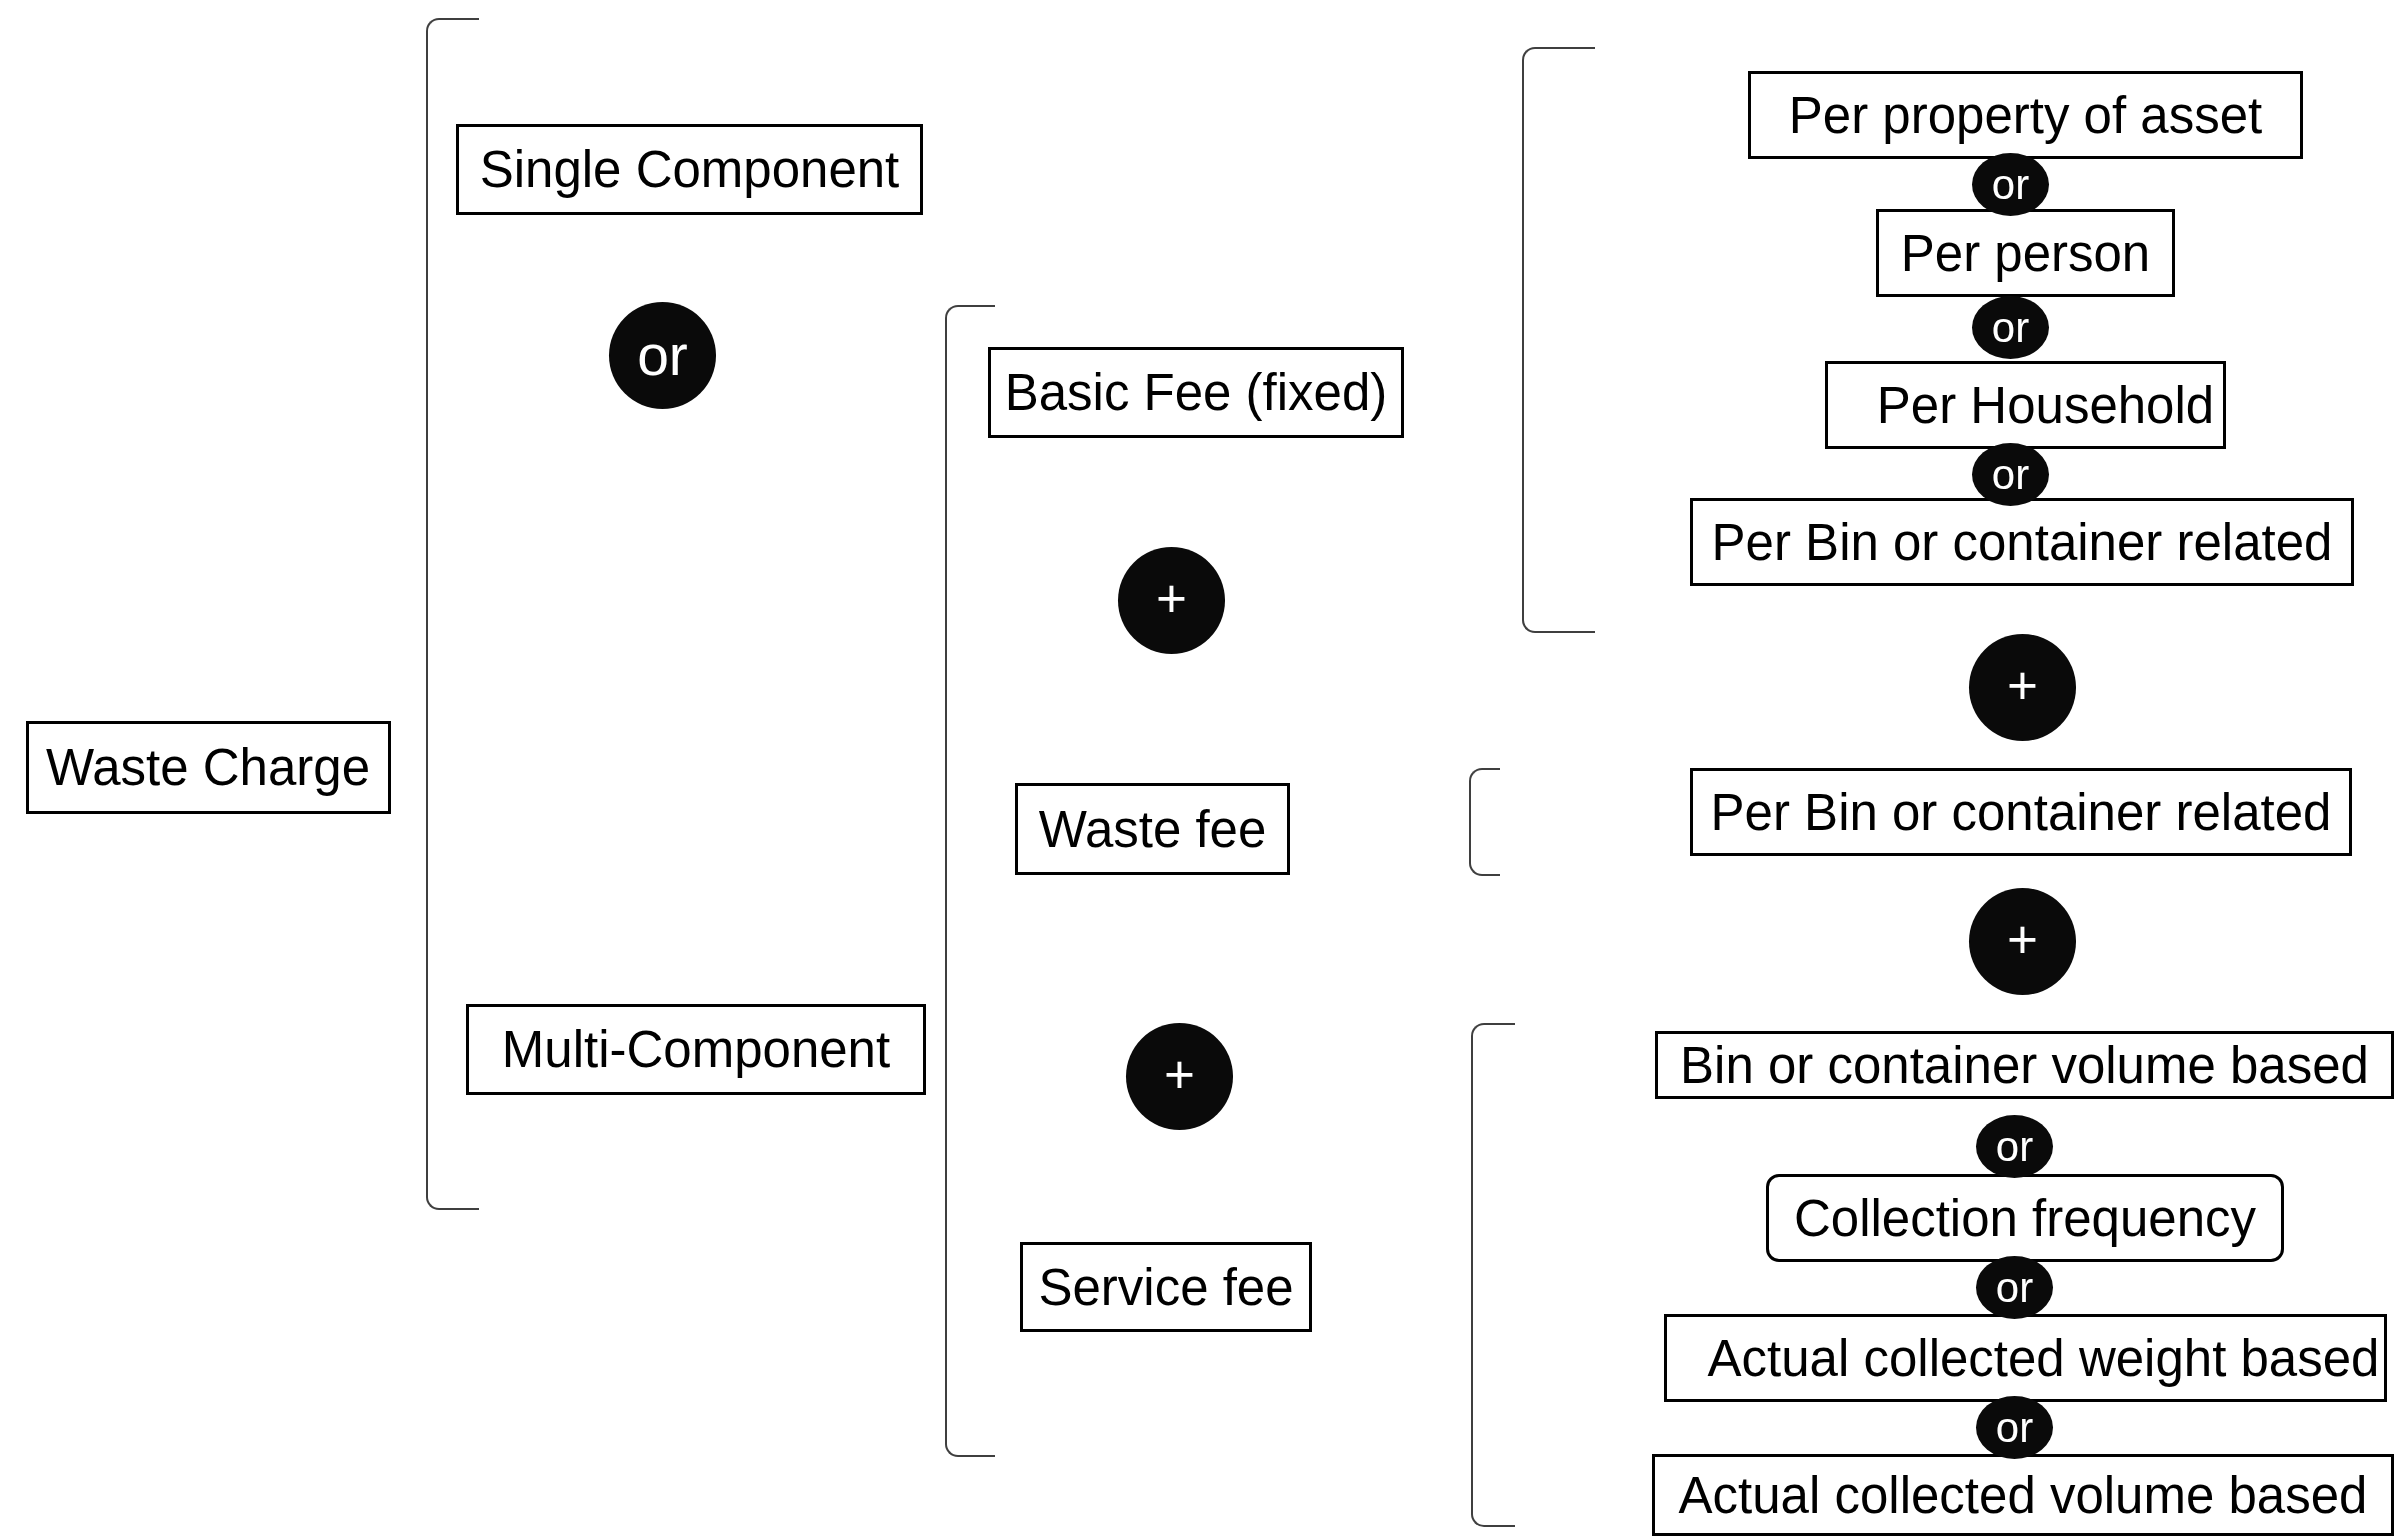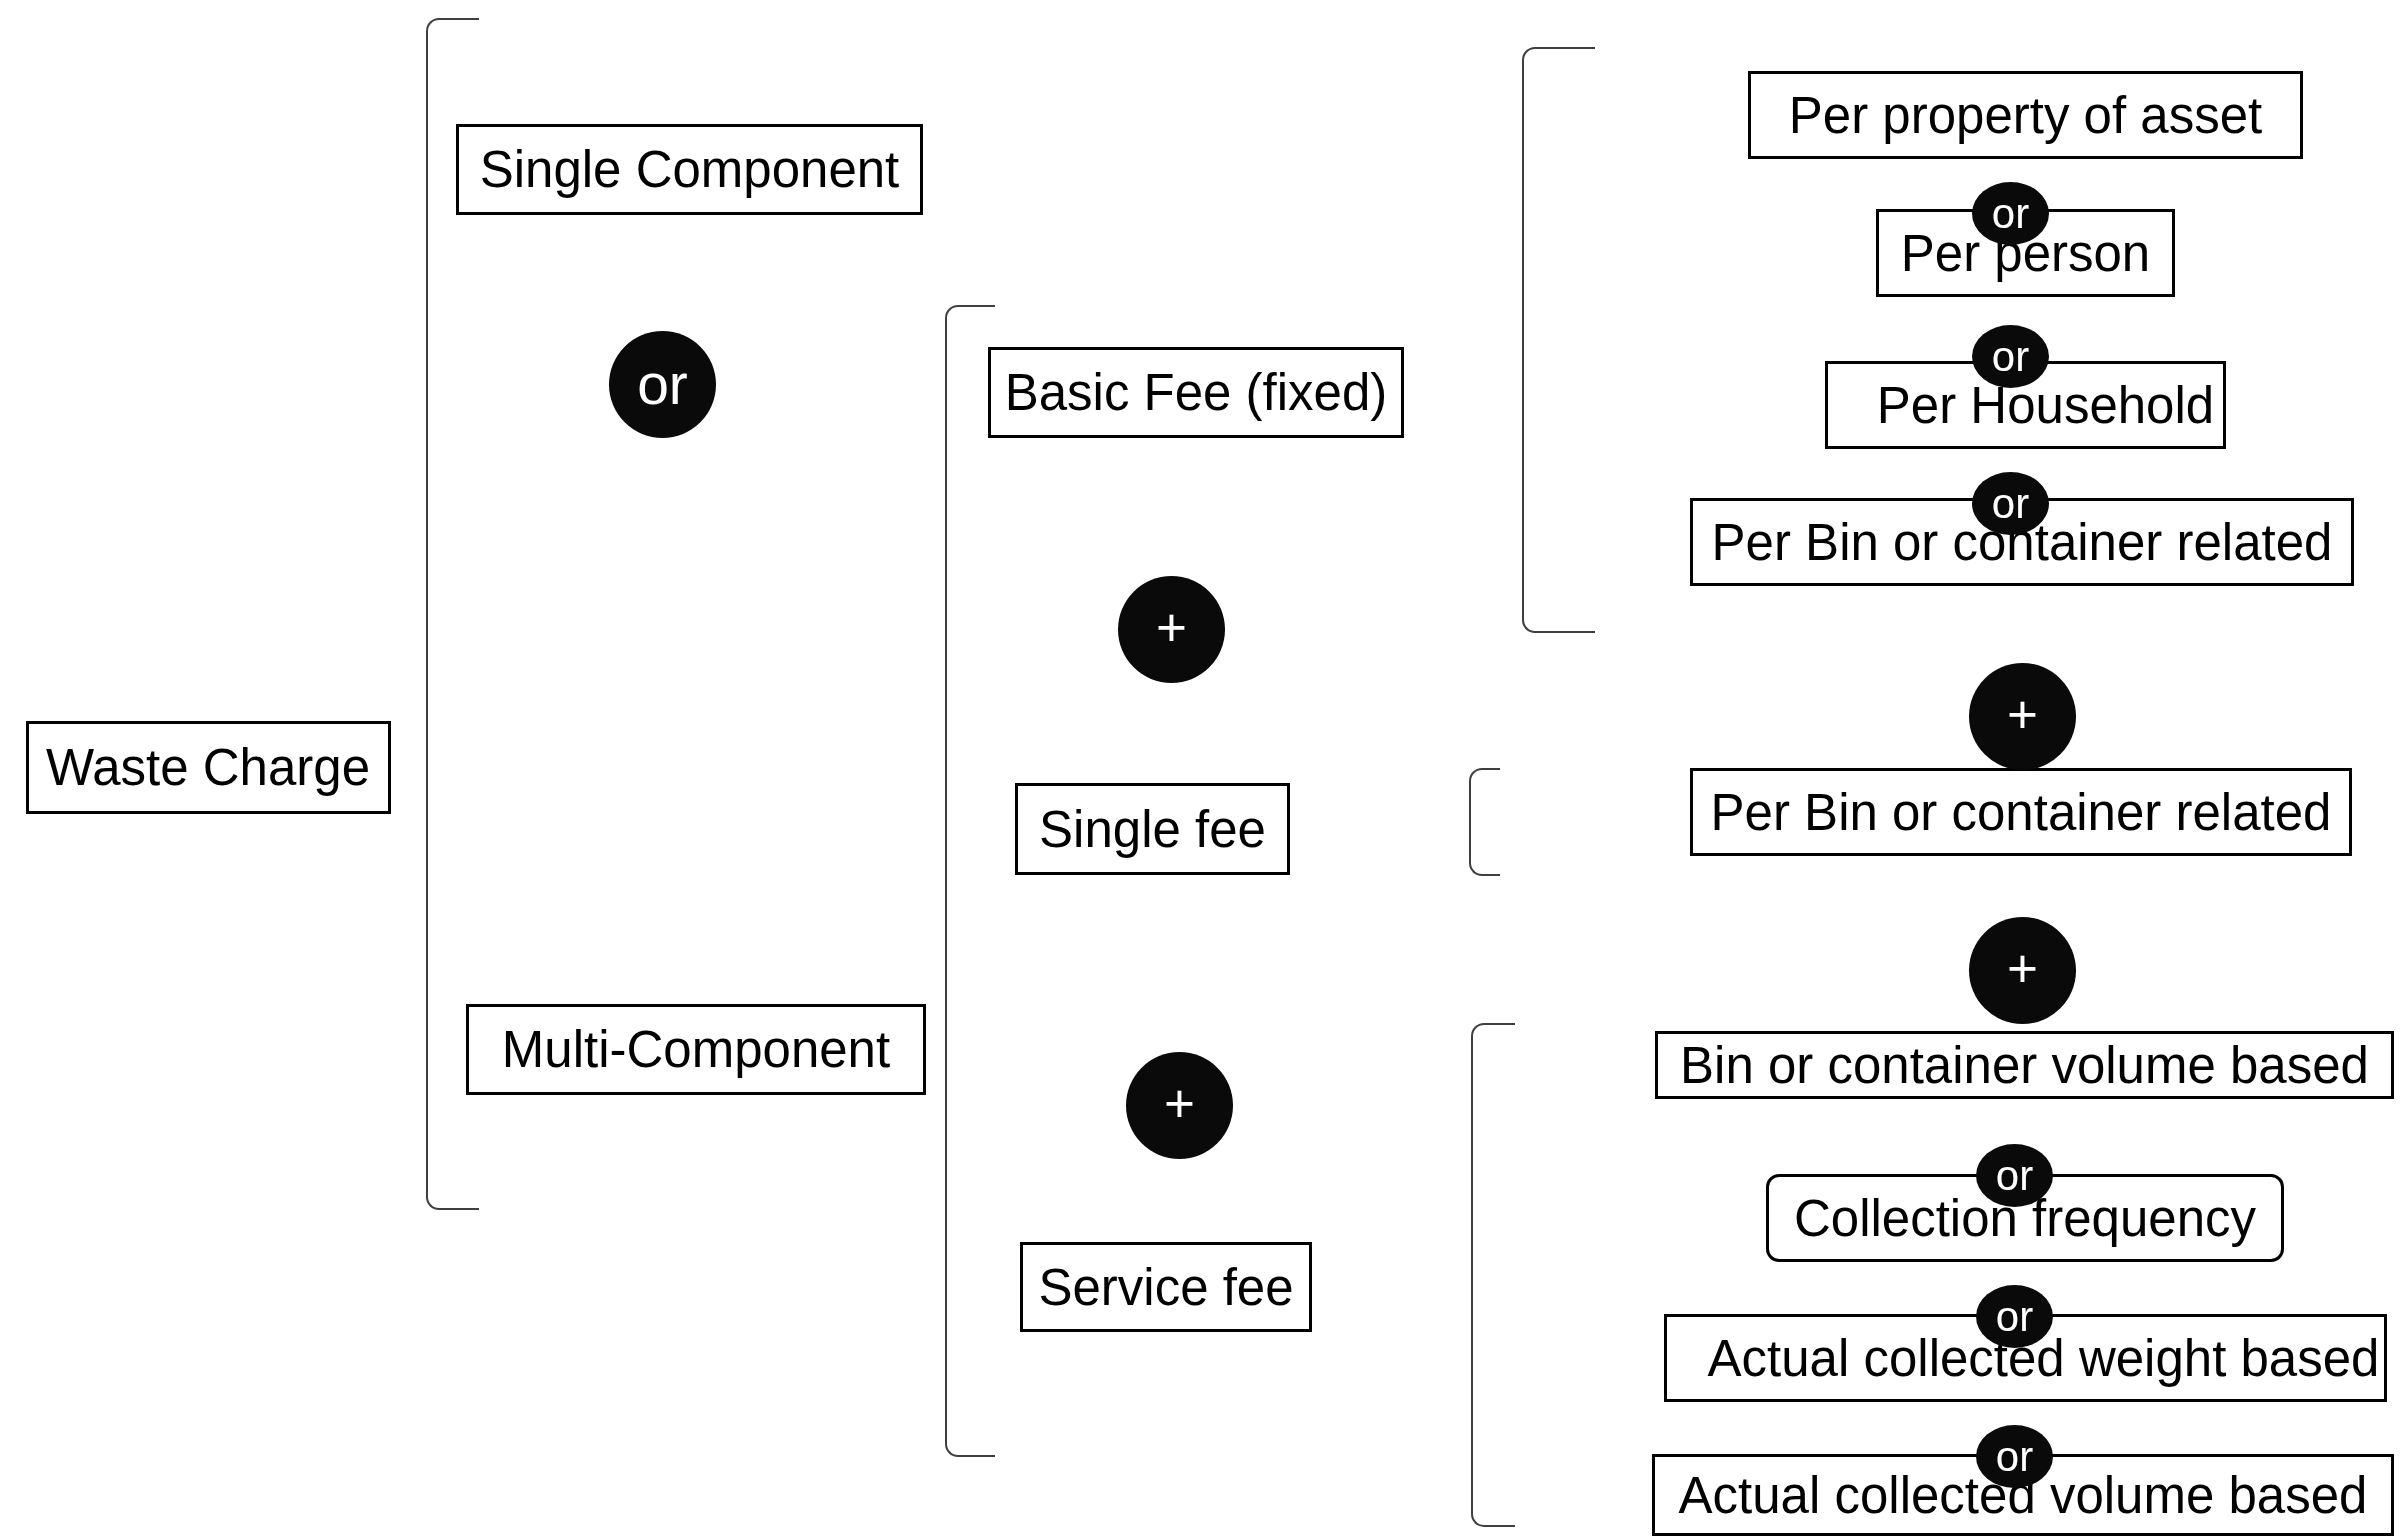--- a/index.html
+++ b/index.html
@@ -41,21 +41,20 @@
     z-index:0;
   }
   .conn{
     position:absolute;
     background:var(--conn-fill);
     color:var(--conn-text);
     display:flex;align-items:center;justify-content:center;
     border-radius:50%;
     z-index:2;
     line-height:1;
-    margin-top:29px;
   }
   .conn.big{width:107px;height:107px;font-size:57px;}
   .conn.plus{width:107px;height:107px;font-size:53px;font-weight:400;padding-bottom:4.4px;box-sizing:border-box;}
   .conn.small{width:77px;height:63px;font-size:42px;}
 </style>
 </head>
 <body>
 
 <div id="canvas">
 
@@ -68,21 +67,21 @@
   <div class="conn big" style="left:609px;top:302px;">or</div>
 
   <div class="box" style="left:466px;top:1004px;width:460px;height:91px;">Multi-Component</div>
 
   <div class="bracket" style="left:945px;top:305px;width:50px;height:1152px;"></div>
 
   <div class="box" style="left:988px;top:347px;width:416px;height:91px;">Basic Fee (fixed)</div>
 
   <div class="conn plus" style="left:1118px;top:547px;">+</div>
 
-  <div class="box" style="left:1015px;top:783px;width:275px;height:92px;">Single fee</div>
+  <div class="box" style="left:1015px;top:783px;width:275px;height:92px;">Waste fee</div>
 
   <div class="conn plus" style="left:1126px;top:1023px;">+</div>
 
   <div class="box" style="left:1020px;top:1242px;width:292px;height:90px;">Service fee</div>
 
   <div class="bracket" style="left:1522px;top:47px;width:73px;height:586px;"></div>
 
   <div class="box" style="left:1748px;top:71px;width:555px;height:88px;">Per property of asset</div>
 
   <div class="conn small" style="left:1972px;top:153px;">or</div>

